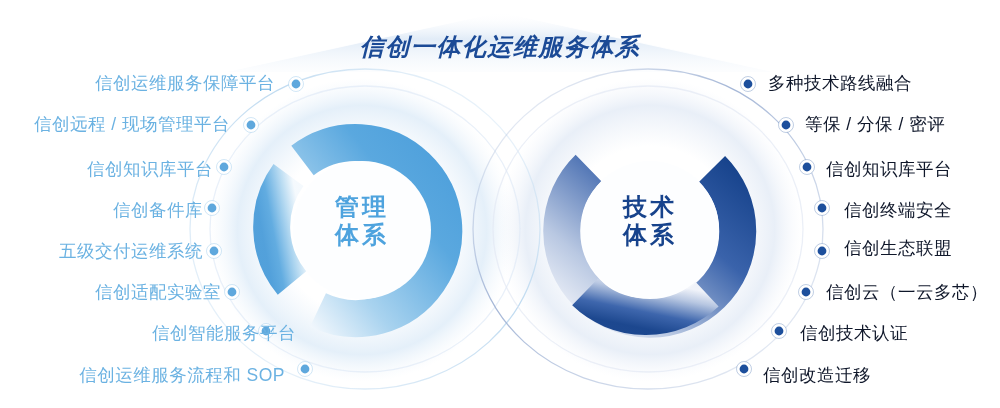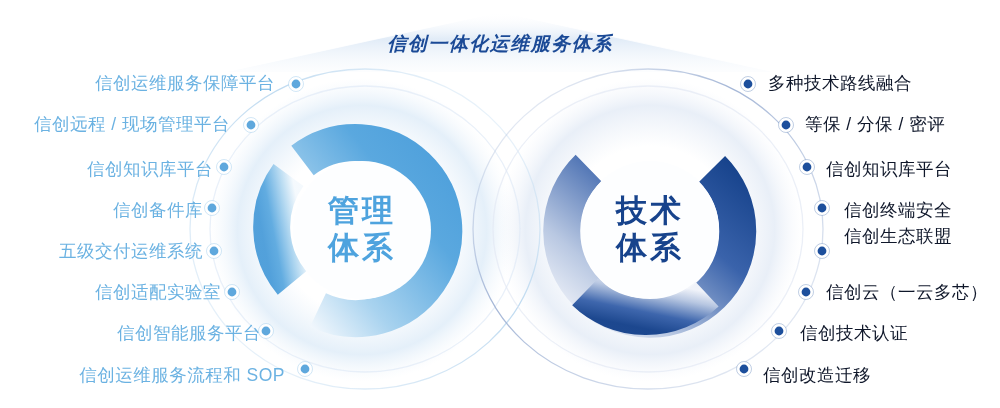--- a/index.html
+++ b/index.html
@@ -33,35 +33,35 @@
   .lbl-left {
     color: #6bb2e2;
   }
   .lbl-right {
     color: #0f172a;
     text-align: left;
   }
   .ring-center {
     position: absolute;
     text-align: center;
-    font-size: 31px;
+    font-size: 24px;
     font-weight: bold;
     line-height: 1.18;
     letter-spacing: 3px;
   }
   .ring-center span { display: block; }
   .rc-left { color: #4ea3de; }
   .rc-right { color: #17438c; }
   .banner-title {
     position: absolute;
     left: 0;
     top: 31px;
     width: 1000px;
     text-align: center;
-    font-size: 19px;
+    font-size: 24px;
     font-weight: bold;
     font-style: italic;
     letter-spacing: 1.5px;
     color: #1b4a96;
   }
 </style>
 </head>
 <body>
 
 <div id="stage">
@@ -258,27 +258,27 @@
     <span>体系</span>
   </div>
 
   <div id="labels-left">
       <div class="lbl lbl-left" style="top: 75px; right: 725px;">信创运维服务保障平台</div>
       <div class="lbl lbl-left" style="top: 116px; right: 770px;">信创远程 / 现场管理平台</div>
       <div class="lbl lbl-left" style="top: 161px; right: 787px;">信创知识库平台</div>
       <div class="lbl lbl-left" style="top: 202px; right: 797px; margin-left: 12px;">信创备件库</div>
       <div class="lbl lbl-left" style="top: 243px; right: 797px;">五级交付运维系统</div>
       <div class="lbl lbl-left" style="top: 284px; right: 779px;">信创适配实验室</div>
-      <div class="lbl lbl-left" style="top: 325px; right: 739px;">信创智能服务平台</div>
+      <div class="lbl lbl-left" style="top: 325px; right: 704px;">信创智能服务平台</div>
       <div class="lbl lbl-left" style="top: 367px; right: 715px;">信创运维服务流程和 SOP</div>
     </div>
   <div id="labels-right">
       <div class="lbl lbl-right" style="top: 75px; left: 768px;">多种技术路线融合</div>
       <div class="lbl lbl-right" style="top: 116px; left: 805px;">等保 / 分保 / 密评</div>
       <div class="lbl lbl-right" style="top: 161px; left: 826px;">信创知识库平台</div>
       <div class="lbl lbl-right" style="top: 202px; left: 844px;">信创终端安全</div>
-      <div class="lbl lbl-right" style="top: 228px; left: 844px;">信创生态联盟</div>
+      <div class="lbl lbl-right" style="top: 240px; left: 844px;">信创生态联盟</div>
       <div class="lbl lbl-right" style="top: 284px; left: 826px; text-align: center;">信创云（一云多芯）</div>
       <div class="lbl lbl-right" style="top: 325px; left: 800px;">信创技术认证</div>
       <div class="lbl lbl-right" style="top: 367px; left: 763px;">信创改造迁移</div>
     </div>
 
 </div>
 
 </body></html>

